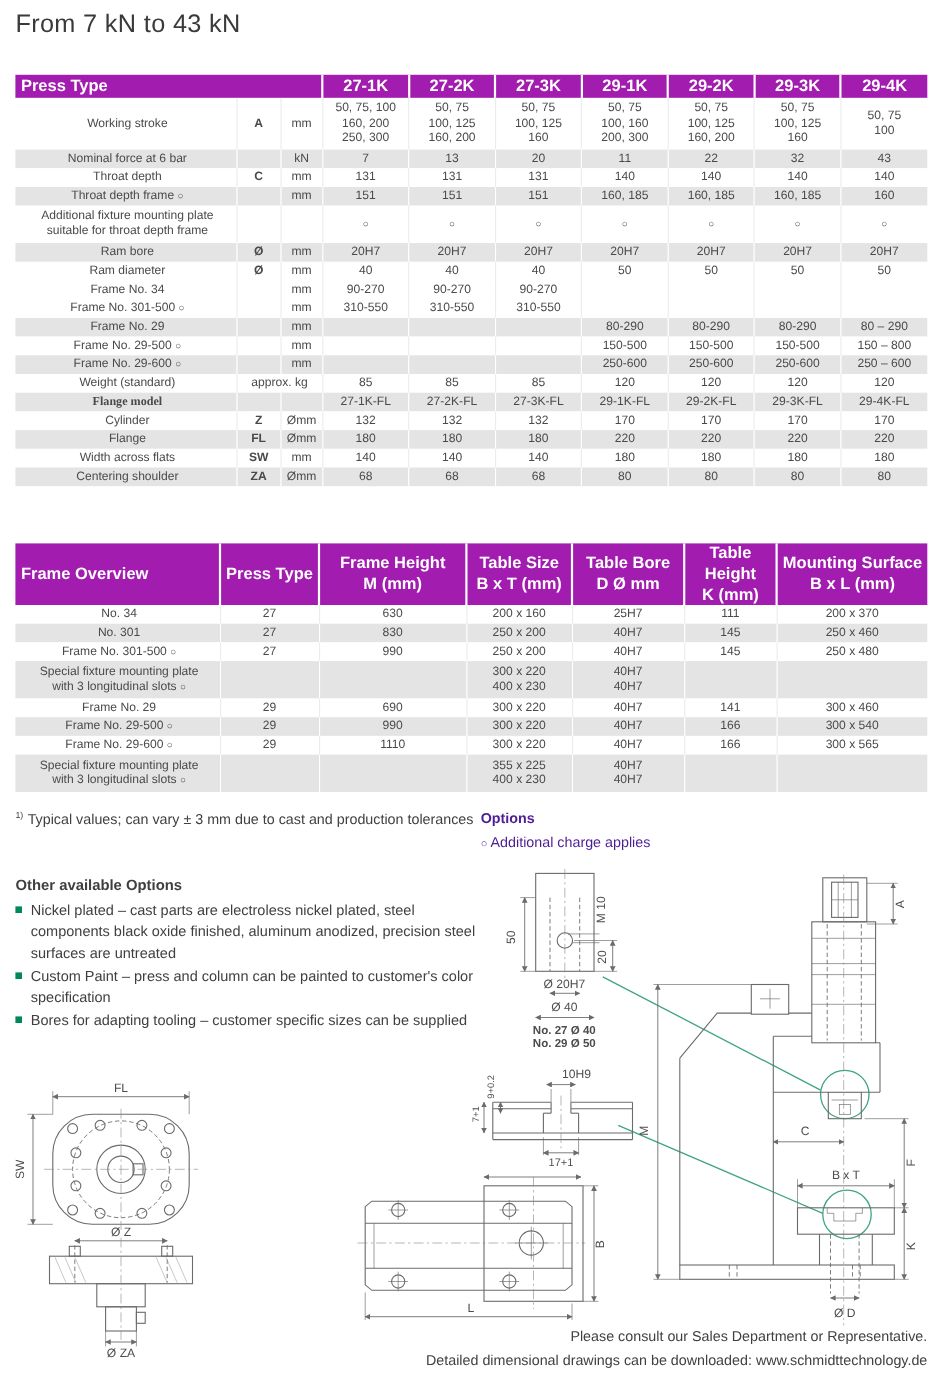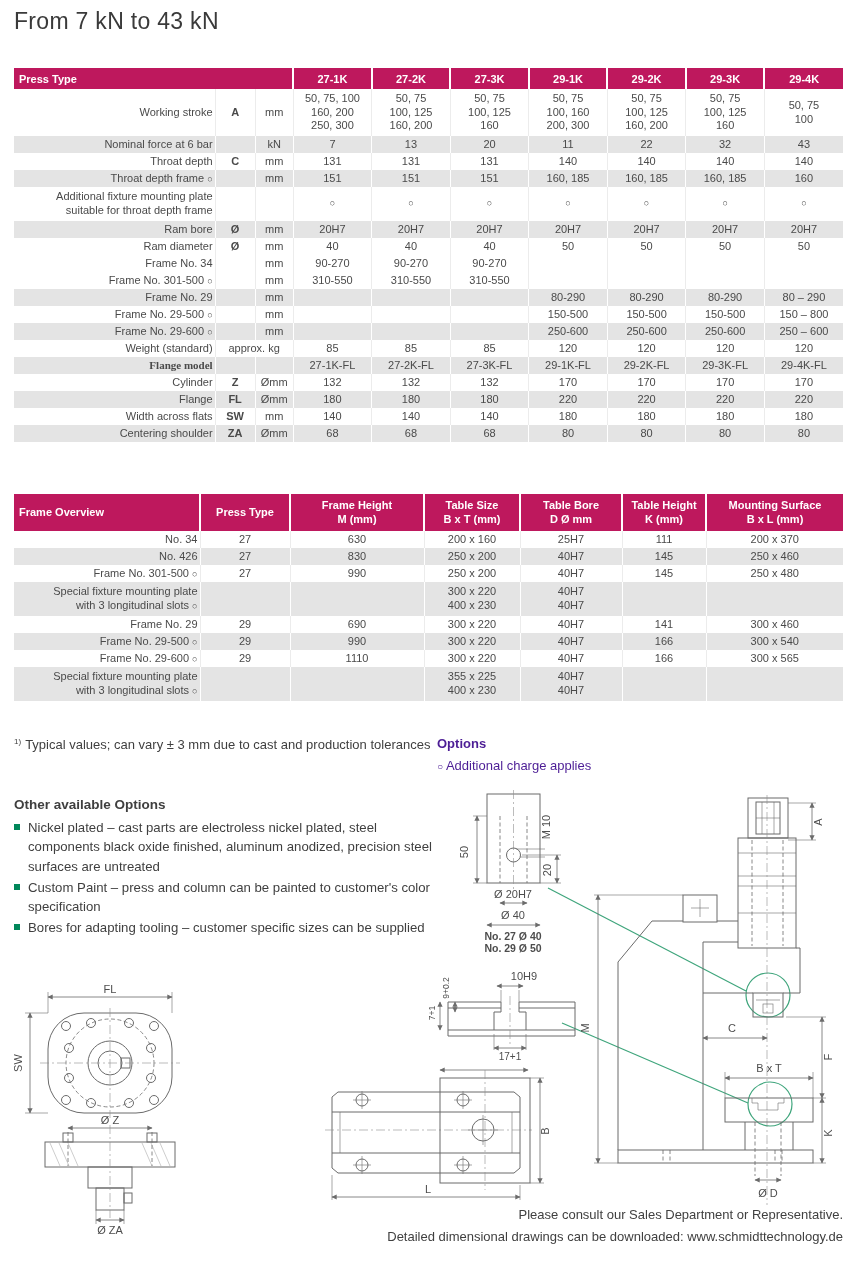--- a/index.html
+++ b/index.html
@@ -4,28 +4,28 @@
 <style>
   html,body{margin:0;padding:0;background:#fff;}
   body{font-family:"Liberation Sans",sans-serif;color:#4a4a4a;}
   .page{position:relative;width:857px;height:1269px;background:#fff;overflow:hidden;}
   .title{position:absolute;left:14px;top:8px;margin:0;font-size:23px;font-weight:400;color:#3a3a3a;letter-spacing:.3px;}
 
   
   table{border-collapse:collapse;table-layout:fixed;font-size:11px;color:#4a4a4a;}
   .t1{position:absolute;left:14px;top:68px;width:829px;}
   .t2{position:absolute;left:14px;top:494px;width:829px;}
-  th{background:#be185d;color:#fff;font-weight:bold;text-align:center;border-left:2px solid #fff;padding:0 2px;font-size:11px;}
+  th{background:#a21caf;color:#fff;font-weight:bold;text-align:center;border-left:2px solid #fff;padding:0 2px;font-size:15px;}
   .t1 th{height:21px;}
   .t2 th{height:37px;white-space:pre-line;line-height:1.25;}
   th.lab{text-align:left;padding-left:5px;border-left:none;}
   td{height:17px;text-align:center;padding:0 2px;line-height:1.25;border-left:1px solid #ececec;}
   tr.g td{background:#e4e4e4;border-left-color:#fff;}
   tr.w td{background:#fff;}
-  td.lab{text-align:right;padding-left:5px;border-left:none !important;white-space:pre-line;}
+  td.lab{text-align:center;padding-left:5px;border-left:none !important;white-space:pre-line;}
   td.lab.b{font-weight:bold;font-family:Liberation Serif, serif;}
   td.sym{font-weight:bold;}
   td.val{white-space:pre-line;}
   tr.tall td{height:47px;}
   tr.two td{height:34px;}
   sup{font-size:7.5px;}
   .circ{font-size:9px;line-height:1;}
   td.circval{font-size:9px;}
 
   
@@ -350,21 +350,21 @@
         <tr class="w">
           <td class="lab"><span>No. 34</span></td>
           <td class="val">27</td>
           <td class="val">630</td>
           <td class="val">200 x 160</td>
           <td class="val">25H7</td>
           <td class="val">111</td>
           <td class="val">200 x 370</td>
         </tr>
         <tr class="g">
-          <td class="lab"><span>No. 426</span></td>
+          <td class="lab"><span>No. 301</span></td>
           <td class="val">27</td>
           <td class="val">830</td>
           <td class="val">250 x 200</td>
           <td class="val">40H7</td>
           <td class="val">145</td>
           <td class="val">250 x 460</td>
         </tr>
         <tr class="w">
           <td class="lab"><span>Frame No. 301-500</span> <span class="circ">○</span></td>
           <td class="val">27</td>

